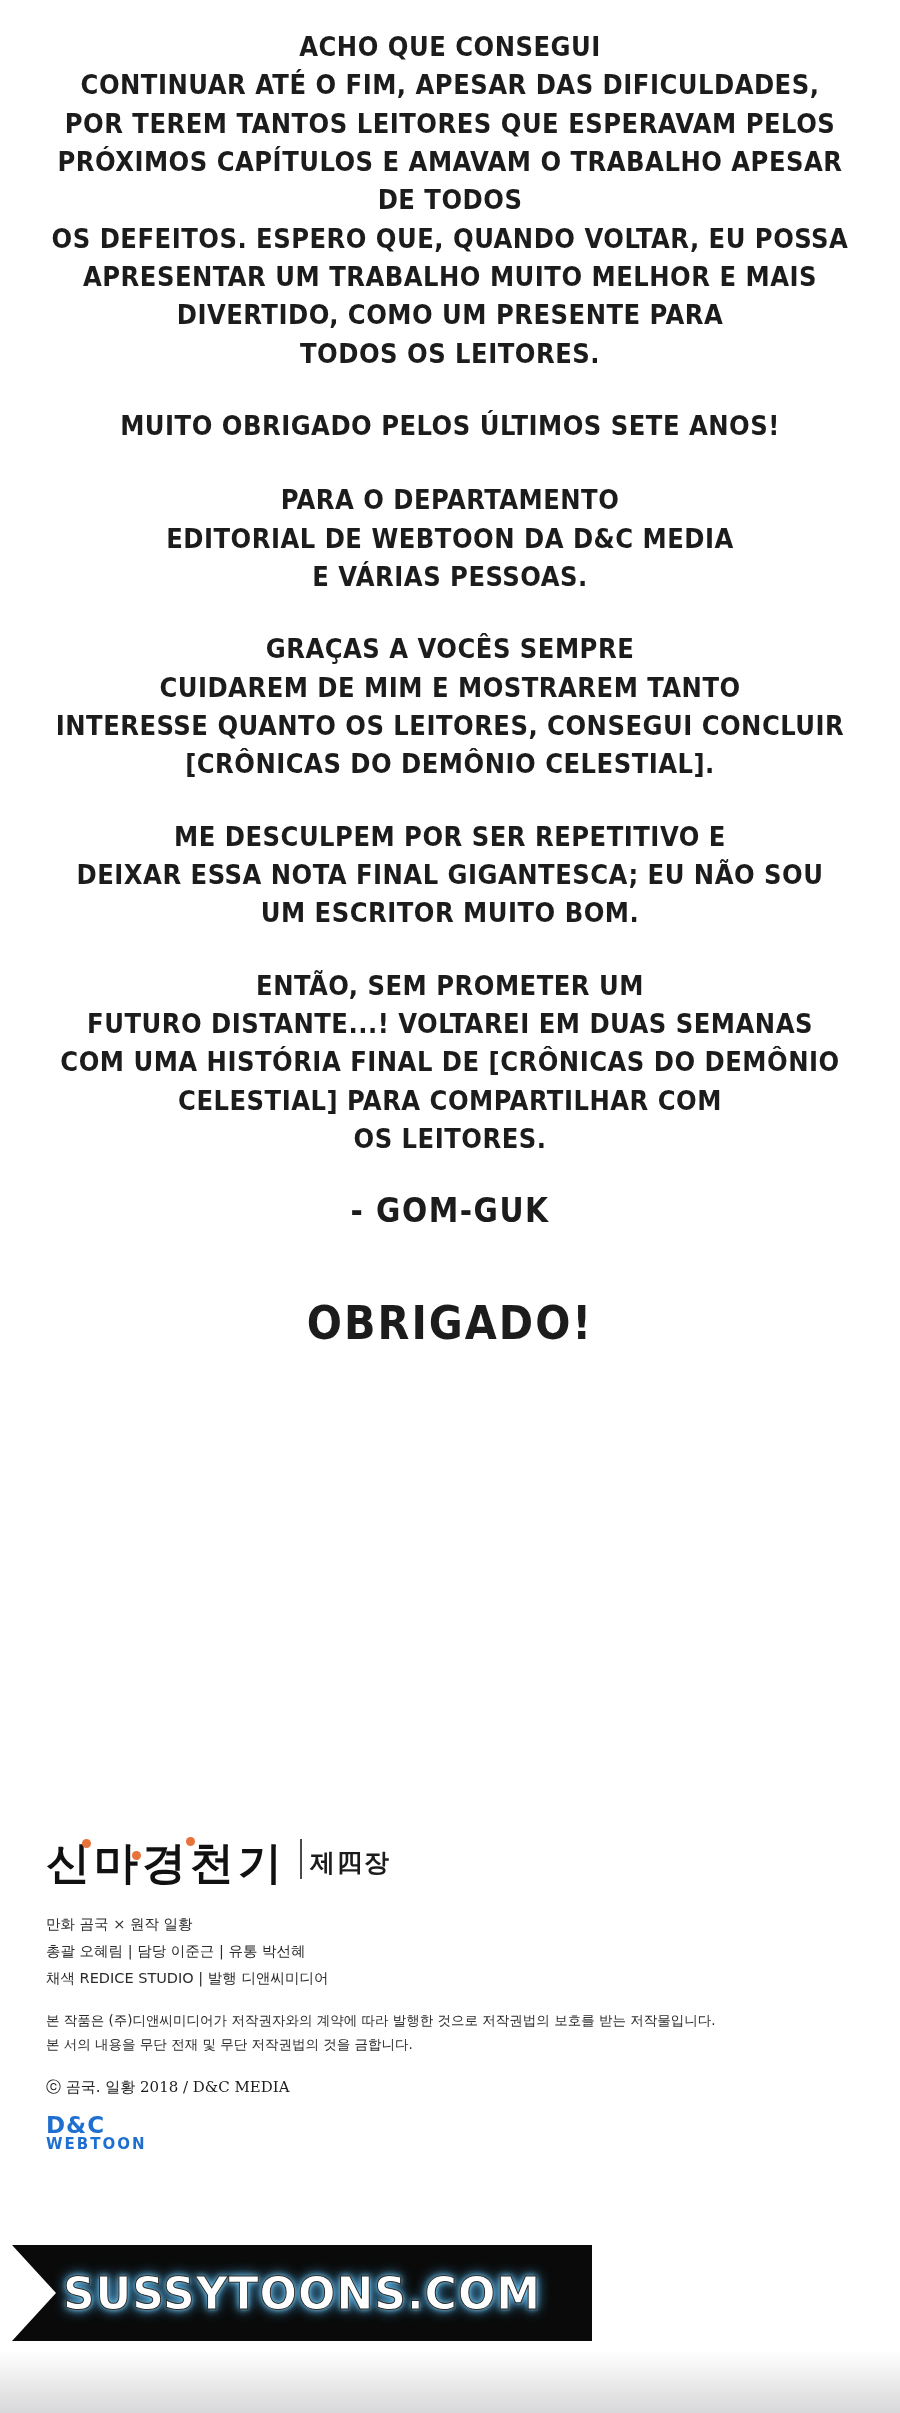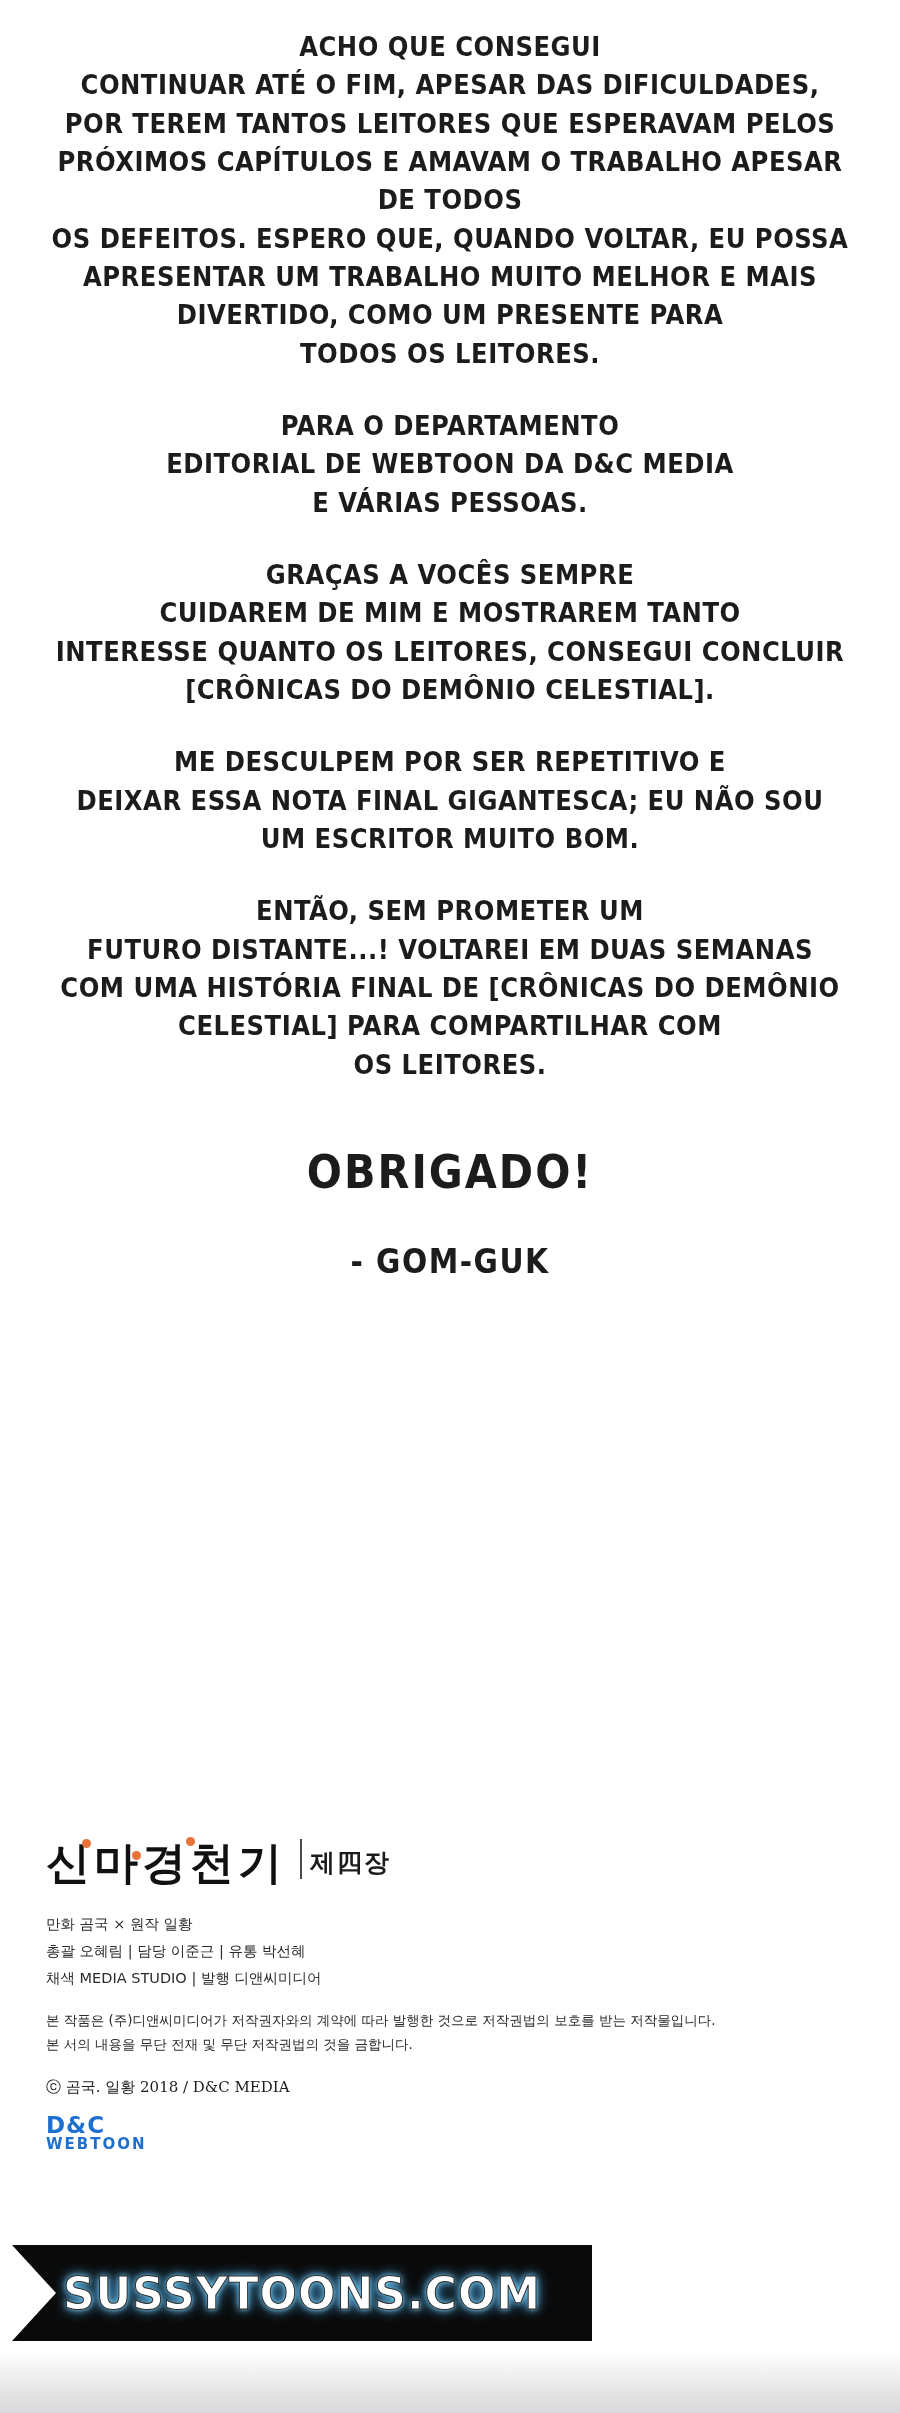--- a/index.html
+++ b/index.html
@@ -199,56 +199,57 @@
 
   <div class="letter">
     <p class="para">Acho que consegui
 continuar até o fim, apesar das dificuldades,
 por terem tantos leitores que esperavam pelos
 próximos capítulos e amavam o trabalho apesar de todos
 os defeitos. Espero que, quando voltar, eu possa
 apresentar um trabalho muito melhor e mais
 divertido, como um presente para
 todos os leitores.</p>
+    <p class="para single">Muito obrigado pelos últimos sete anos!</p>
     <p class="para">Para o departamento
 editorial de Webtoon da D&amp;C Media
 e várias pessoas.</p>
     <p class="para">Graças a vocês sempre
 cuidarem de mim e mostrarem tanto
 interesse quanto os leitores, consegui concluir
 [Crônicas do Demônio Celestial].</p>
     <p class="para">Me desculpem por ser repetitivo e
 deixar essa nota final gigantesca; eu não sou
 um escritor muito bom.</p>
     <p class="para tight">Então, sem prometer um
 futuro distante...! Voltarei em duas semanas
 com uma história final de [Crônicas do Demônio
 Celestial] para compartilhar com
 os leitores.</p>
 
+    <p class="para signature">- Gom-guk</p>
     <p class="para thanks">Obrigado!</p>
-    <p class="para signature">- Gom-guk</p>
   </div>
 
   <div class="credits">
 
     <div class="logo-row">
       <div class="kr-logo">
         <span>신마경천기</span>
         <span class="dot d1"></span>
         <span class="dot d2"></span>
         <span class="dot d3"></span>
       </div>
       <div class="divider-v"></div>
       <div class="chapter-kr">제四장</div>
     </div>
 
     <div class="credit-line">만화 곰국 × 원작 일황</div>
     <div class="credit-line">총괄 오혜림 | 담당 이준근 | 유통 박선혜</div>
-    <div class="credit-line">채색 MEDIA STUDIO | 발행 디앤씨미디어</div>
+    <div class="credit-line">채색 REDICE STUDIO | 발행 디앤씨미디어</div>
 
     <div class="legal">본 작품은 (주)디앤씨미디어가 저작권자와의 계약에 따라 발행한 것으로 저작권법의 보호를 받는 저작물입니다.</div>
     <div class="legal" style="margin-top:0">본 서의 내용을 무단 전재 및 무단 저작권법의 것을 금합니다.</div>
 
     <div class="copyright">ⓒ 곰국. 일황 2018 / D&amp;C MEDIA</div>
 
     <div class="dc-logo">
       <div class="dc-main">D&amp;C</div>
       <div class="dc-sub">WEBTOON</div>
     </div>

